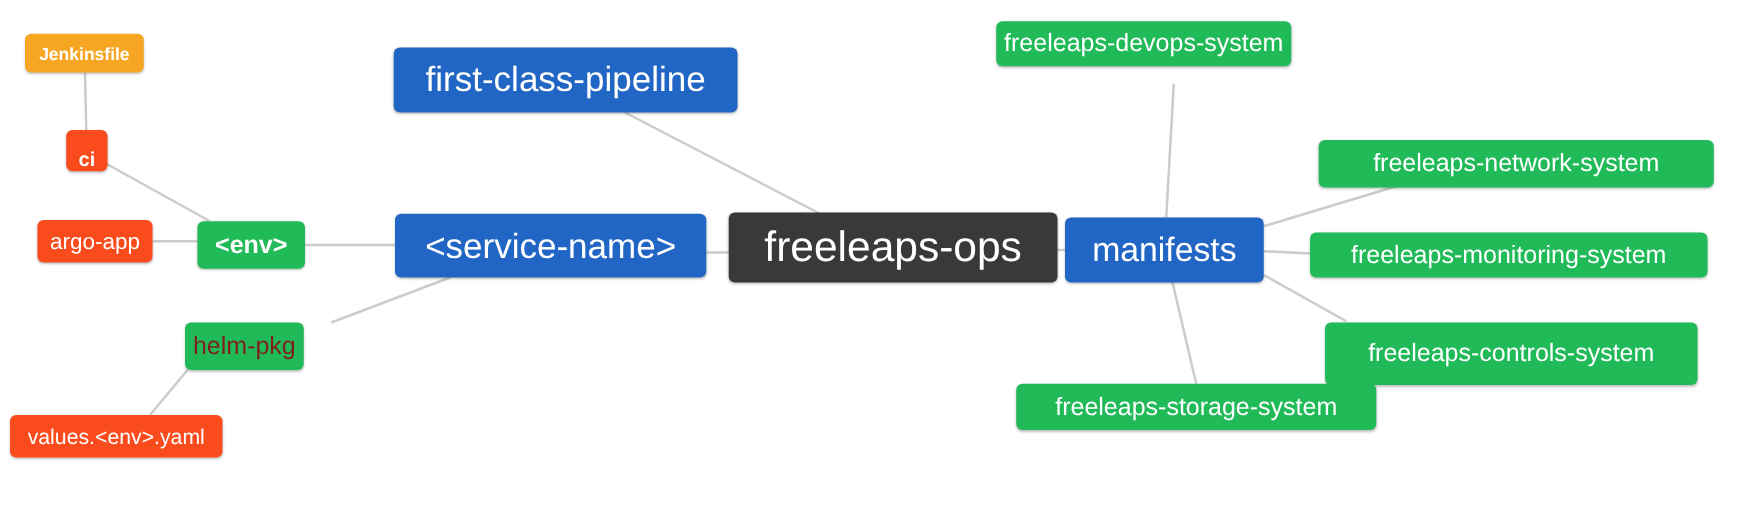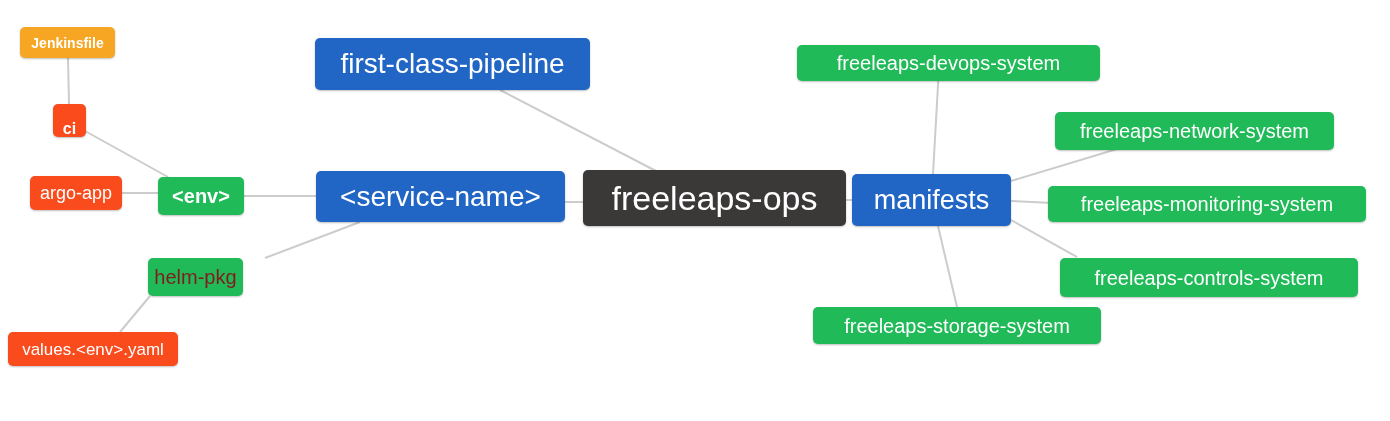--- a/index.html
+++ b/index.html
@@ -79,30 +79,30 @@
       </div>
       <div class="mm-node" style="left: 315px; top: 38px; width: 275px; height: 52px; background: rgb(33, 102, 197); color: rgb(255, 255, 255); font-size: 28px; font-weight: 400;">
         <span>first-class-pipeline</span>
       </div>
       <div class="mm-node" style="left: 583px; top: 170px; width: 263px; height: 56px; background: rgb(59, 56, 56); color: rgb(255, 255, 255); font-size: 34px; font-weight: 400;">
         <span>freeleaps-ops</span>
       </div>
       <div class="mm-node" style="left: 852px; top: 174px; width: 159px; height: 52px; background: rgb(33, 102, 197); color: rgb(255, 255, 255); font-size: 27px; font-weight: 400;">
         <span>manifests</span>
       </div>
-      <div class="mm-node" style="left: 797px; top: 45px; width: 303px; height: 36px; background: rgb(33, 186, 88); color: rgb(255, 255, 255); font-size: 20px; font-weight: 400;">
+      <div class="mm-node" style="left: 797px; top: 17px; width: 236px; height: 36px; background: rgb(33, 186, 88); color: rgb(255, 255, 255); font-size: 20px; font-weight: 400;">
         <span>freeleaps-devops-system</span>
       </div>
-      <div class="mm-node" style="left: 1055px; top: 112px; width: 279px; height: 38px; background: rgb(33, 186, 88); color: rgb(255, 255, 255); font-size: 20px; font-weight: 400;">
+      <div class="mm-node" style="left: 1055px; top: 112px; width: 316px; height: 38px; background: rgb(33, 186, 88); color: rgb(255, 255, 255); font-size: 20px; font-weight: 400;">
         <span>freeleaps-network-system</span>
       </div>
       <div class="mm-node" style="left: 1048px; top: 186px; width: 318px; height: 36px; background: rgb(33, 186, 88); color: rgb(255, 255, 255); font-size: 20px; font-weight: 400;">
         <span>freeleaps-monitoring-system</span>
       </div>
-      <div class="mm-node" style="left: 1060px; top: 258px; width: 298px; height: 39px; background: rgb(33, 186, 88); color: rgb(255, 255, 255); font-size: 20px; font-weight: 400;">
+      <div class="mm-node" style="left: 1060px; top: 258px; width: 298px; height: 50px; background: rgb(33, 186, 88); color: rgb(255, 255, 255); font-size: 20px; font-weight: 400;">
         <span>freeleaps-controls-system</span>
       </div>
       <div class="mm-node" style="left: 813px; top: 307px; width: 288px; height: 37px; background: rgb(33, 186, 88); color: rgb(255, 255, 255); font-size: 20px; font-weight: 400;">
         <span>freeleaps-storage-system</span>
       </div>
       <div class="mm-node" style="left: 148px; top: 258px; width: 95px; height: 38px; background: rgb(33, 186, 88); color: #7f1d1d; font-size: 20px; font-weight: 400;">
         <span>helm-pkg</span>
       </div>
       <div class="mm-node" style="left: 8px; top: 332px; width: 170px; height: 34px; background: rgb(249, 75, 28); color: rgb(255, 255, 255); font-size: 17px; font-weight: 400;">
         <span>values.&lt;env&gt;.yaml</span>

